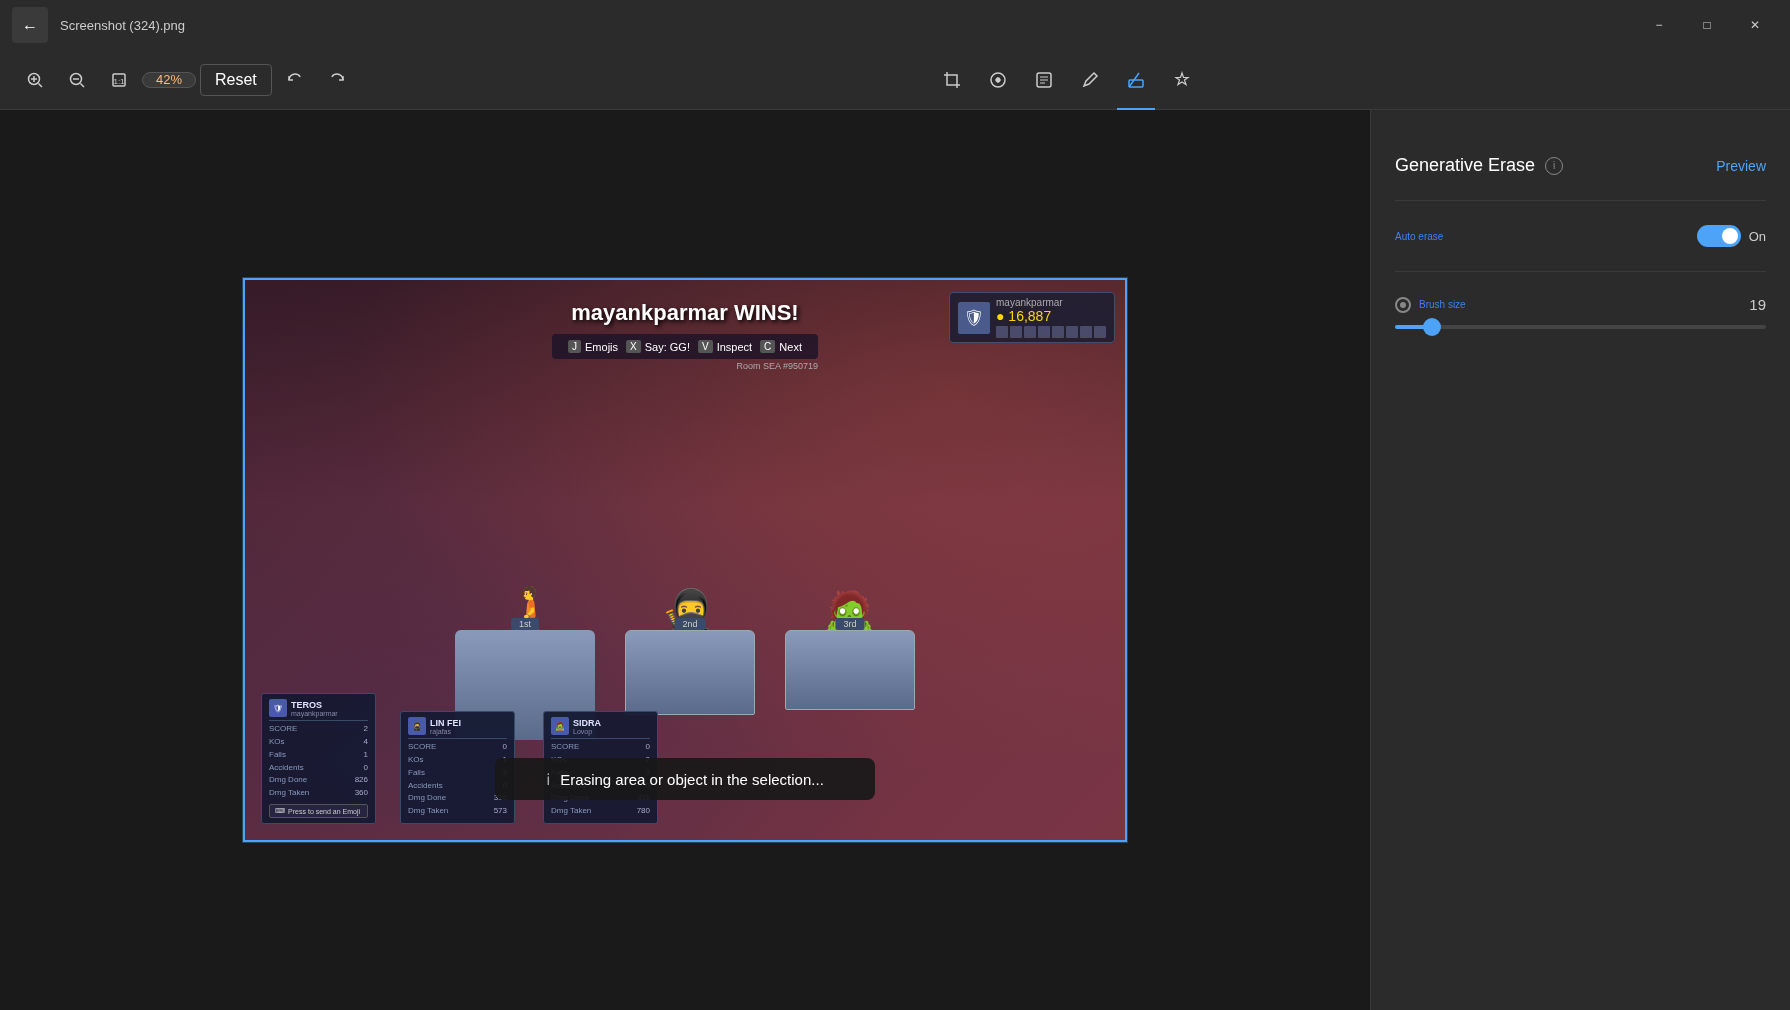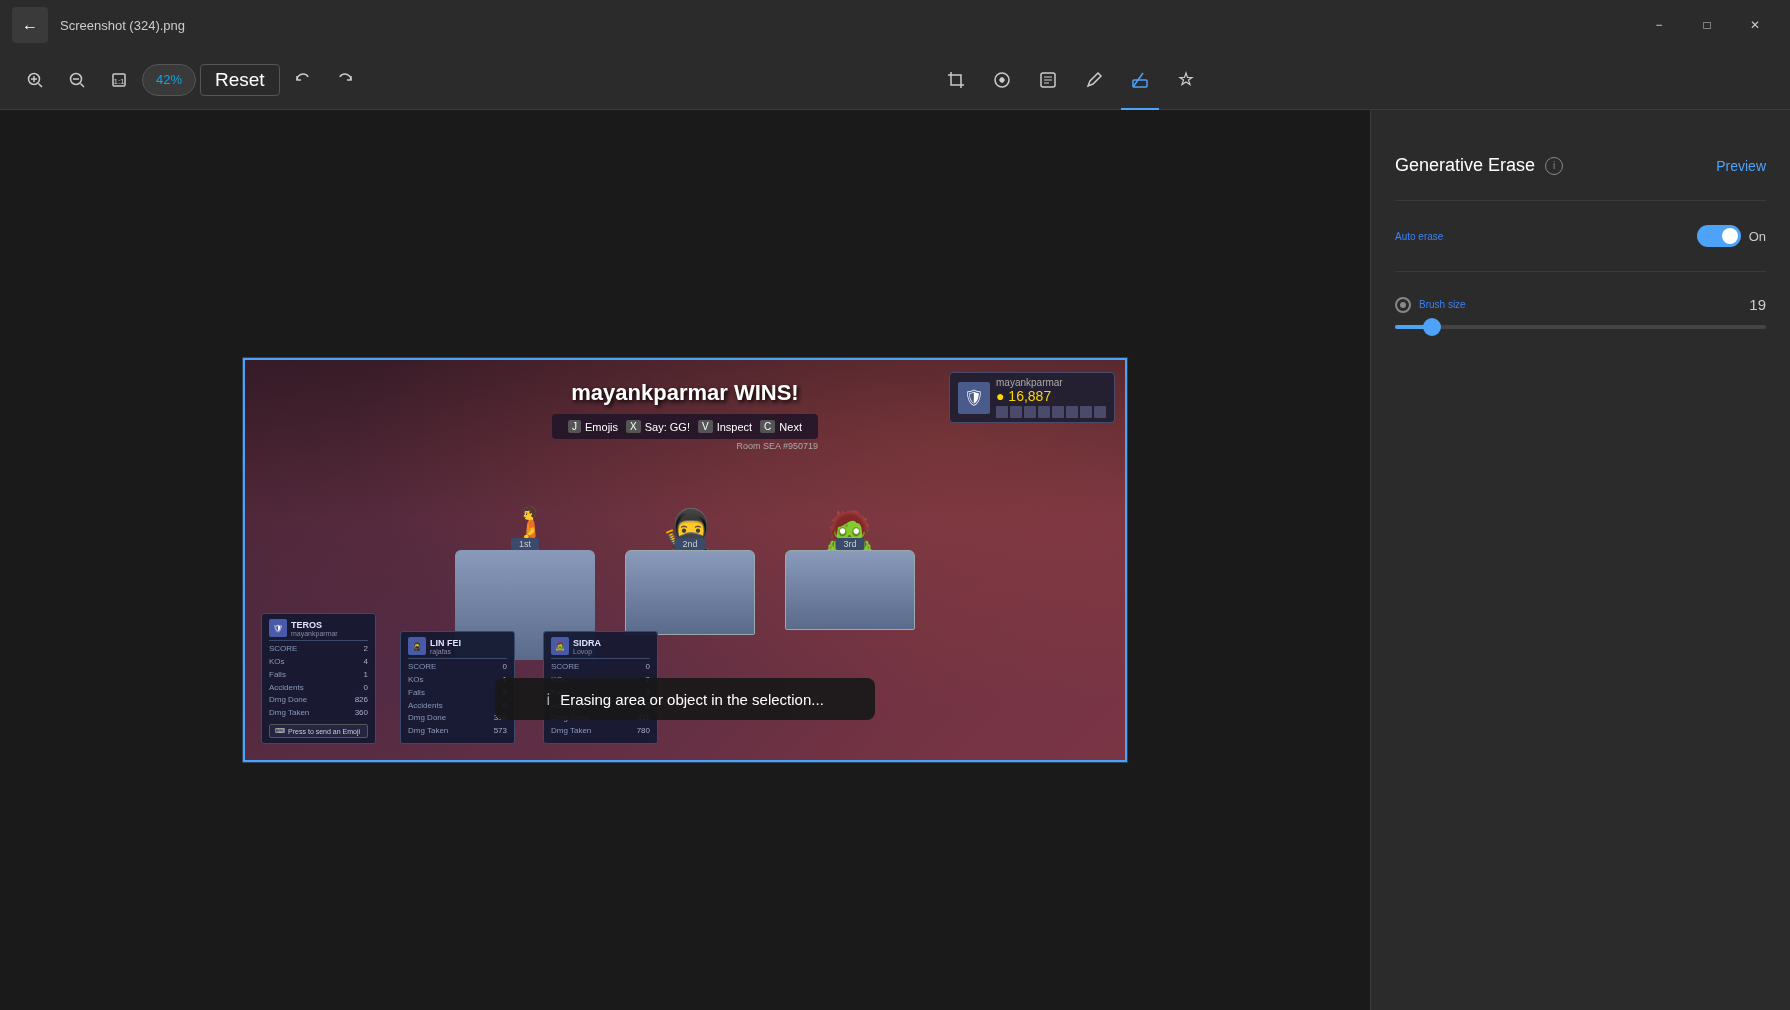--- a/index.html
+++ b/index.html
@@ -77,38 +77,38 @@
     }
     .tool-btn.active::after {
       content: '';
       position: absolute;
       bottom: -11px;
       left: 0; right: 0;
       height: 2px;
       background: #4da3f7;
     }
     .zoom-value {
-      width: 54px; height: 32px;
+      width: 54px; height: 16px;
       background: #3a3a3a;
       border: 1px solid #555;
       border-radius: 16px;
-      color: #0ea5e9;
+      color: #fdba74;
       font-size: 13px;
       text-align: center;
       display: flex; align-items: center; justify-content: center;
       cursor: default;
     }
     .reset-btn {
       height: 32px;
       padding: 0 14px;
       background: transparent;
       border: 1px solid #555;
       border-radius: 4px;
       color: #fff;
-      font-size: 19px;
+      font-size: 16px;
       cursor: pointer;
       display: flex; align-items: center;
     }
 
     .toolbar-center {
       flex: 1;
       display: flex; align-items: center; justify-content: center;
       gap: 8px;
     }
 
@@ -170,21 +170,21 @@
     
     .image-container {
       position: relative;
       border: 2px solid #4da3f7;
       box-shadow: 0 0 0 1px rgba(77,163,247,0.3);
     }
 
     
     .game-screenshot {
       width: 880px;
-      height: 400px;
+      height: 560px;
       position: relative;
       overflow: hidden;
       background: linear-gradient(180deg, #3a2030 0%, #5a2535 30%, #8a3a45 60%, #6a3030 100%);
     }
 
     
     .bg-ruins {
       position: absolute;
       top: 0; left: 0; right: 0; bottom: 0;
       background:

